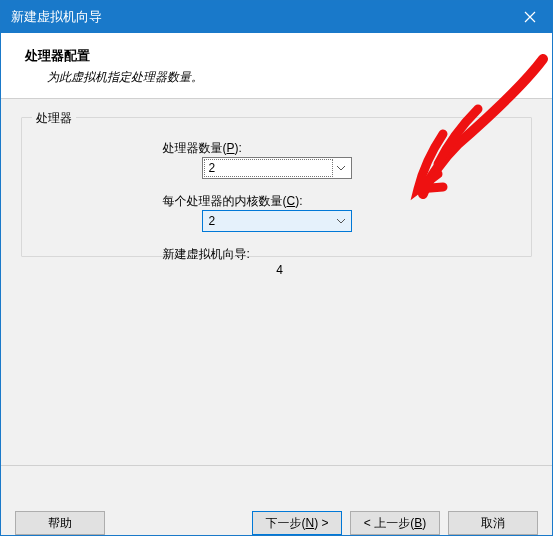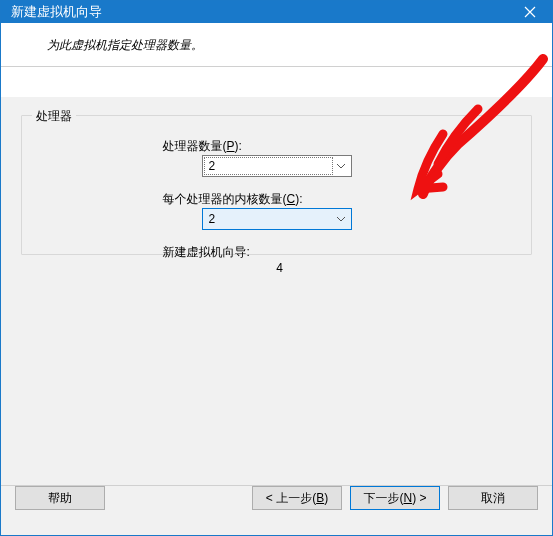--- a/index.html
+++ b/index.html
@@ -5,21 +5,21 @@
   * { box-sizing: border-box; margin: 0; padding: 0; font-family: "Microsoft YaHei", "Segoe UI", sans-serif; }
   body { background: #fff; }
   .window {
     width: 553px; height: 536px;
     border: 1px solid #1a79c9;
     display: flex; flex-direction: column;
     background: #fff;
     position: relative;
   }
   .titlebar {
-    height: 22px;
+    height: 32px;
     background: #1979ca;
     display: flex; align-items: center;
     color: #fff;
     font-size: 13px;
     padding-left: 10px;
     justify-content: space-between;
   }
   .titlebar .title { flex: 1; }
   .titlebar .close {
     width: 44px; height: 32px;
@@ -38,21 +38,20 @@
   }
   .header .subheading {
     font-size: 12px; color: #000;
     padding-left: 22px;
     font-style: italic;
   }
   .content {
     flex: 1;
     background: #f1f1f1;
     padding: 18px 20px;
-    margin-top: 30px;
   }
   .fieldset {
     position: relative;
     border: 1px solid #d8d8d8;
     border-radius: 1px;
     padding: 22px 14px 14px 14px;
     background: #f1f1f1;
     height: 140px;
   }
   .legend {
@@ -99,24 +98,24 @@
     pointer-events: none;
   }
   .selectbox .chev {
     width: 16px; display: flex; align-items: center; justify-content: center;
   }
   .static-val {
     font-size: 12px; color: #000;
     padding-left: 6px;
   }
   .footer {
-    height: 50px;
+    height: 70px;
     border-top: 1px solid #d0d0d0;
     background: #f1f1f1;
-    display: flex; align-items: flex-start;
+    display: flex; align-items: flex-end;
     padding: 0 14px;
     gap: 8px;
   }
   .footer .spacer { flex: 1; }
   .btn {
     height: 24px;
     min-width: 90px;
     padding: 0 12px;
     font-size: 12px;
     background: #e1e1e1;
@@ -144,20 +143,21 @@
   <div class="titlebar">
     <span class="title">新建虚拟机向导</span>
     <div class="close">
       <svg viewBox="0 0 12 12">
           <path d="M1 1 L11 11 M11 1 L1 11" stroke="#fff" stroke-width="1.2" fill="none"></path>
         </svg>
     </div>
   </div>
 
   <div class="header">
+    <div class="heading">处理器配置</div>
     <div class="subheading">为此虚拟机指定处理器数量。</div>
   </div>
 
   <div class="content">
     <div class="fieldset">
       <div class="legend">处理器</div>
 
       <div class="row">
         <div class="label">
           <span>处理器数量(</span><u>P</u><span>):</span>
@@ -195,25 +195,25 @@
         <div class="static-val">4</div>
       </div>
     </div>
   </div>
 
   <div class="footer">
     <div class="btn">
       <span>帮助</span>
     </div>
     <div class="spacer"></div>
+    <div class="btn default">
+      <span><span>下一步(</span><u>N</u><span>) &gt;</span></span>
+    </div>
     <div class="btn">
       <span><span>&lt; 上一步(</span><u>B</u><span>)</span></span>
-    </div>
-    <div class="btn default">
-      <span><span>下一步(</span><u>N</u><span>) &gt;</span></span>
     </div>
     <div class="btn">
       <span>取消</span>
     </div>
   </div>
 
   <svg class="anno" viewBox="0 0 170 170">
     <path d="M155 10 C140 30 110 60 70 95 C55 110 40 130 35 145" stroke="#e11" stroke-width="10" fill="none" stroke-linecap="round"></path>
     <path d="M55 85 C45 100 35 120 30 140 L50 125 M30 140 L55 138" stroke="#e11" stroke-width="9" fill="none" stroke-linecap="round"></path>
     <path d="M90 60 C75 75 60 95 50 115" stroke="#e11" stroke-width="9" fill="none" stroke-linecap="round"></path>

